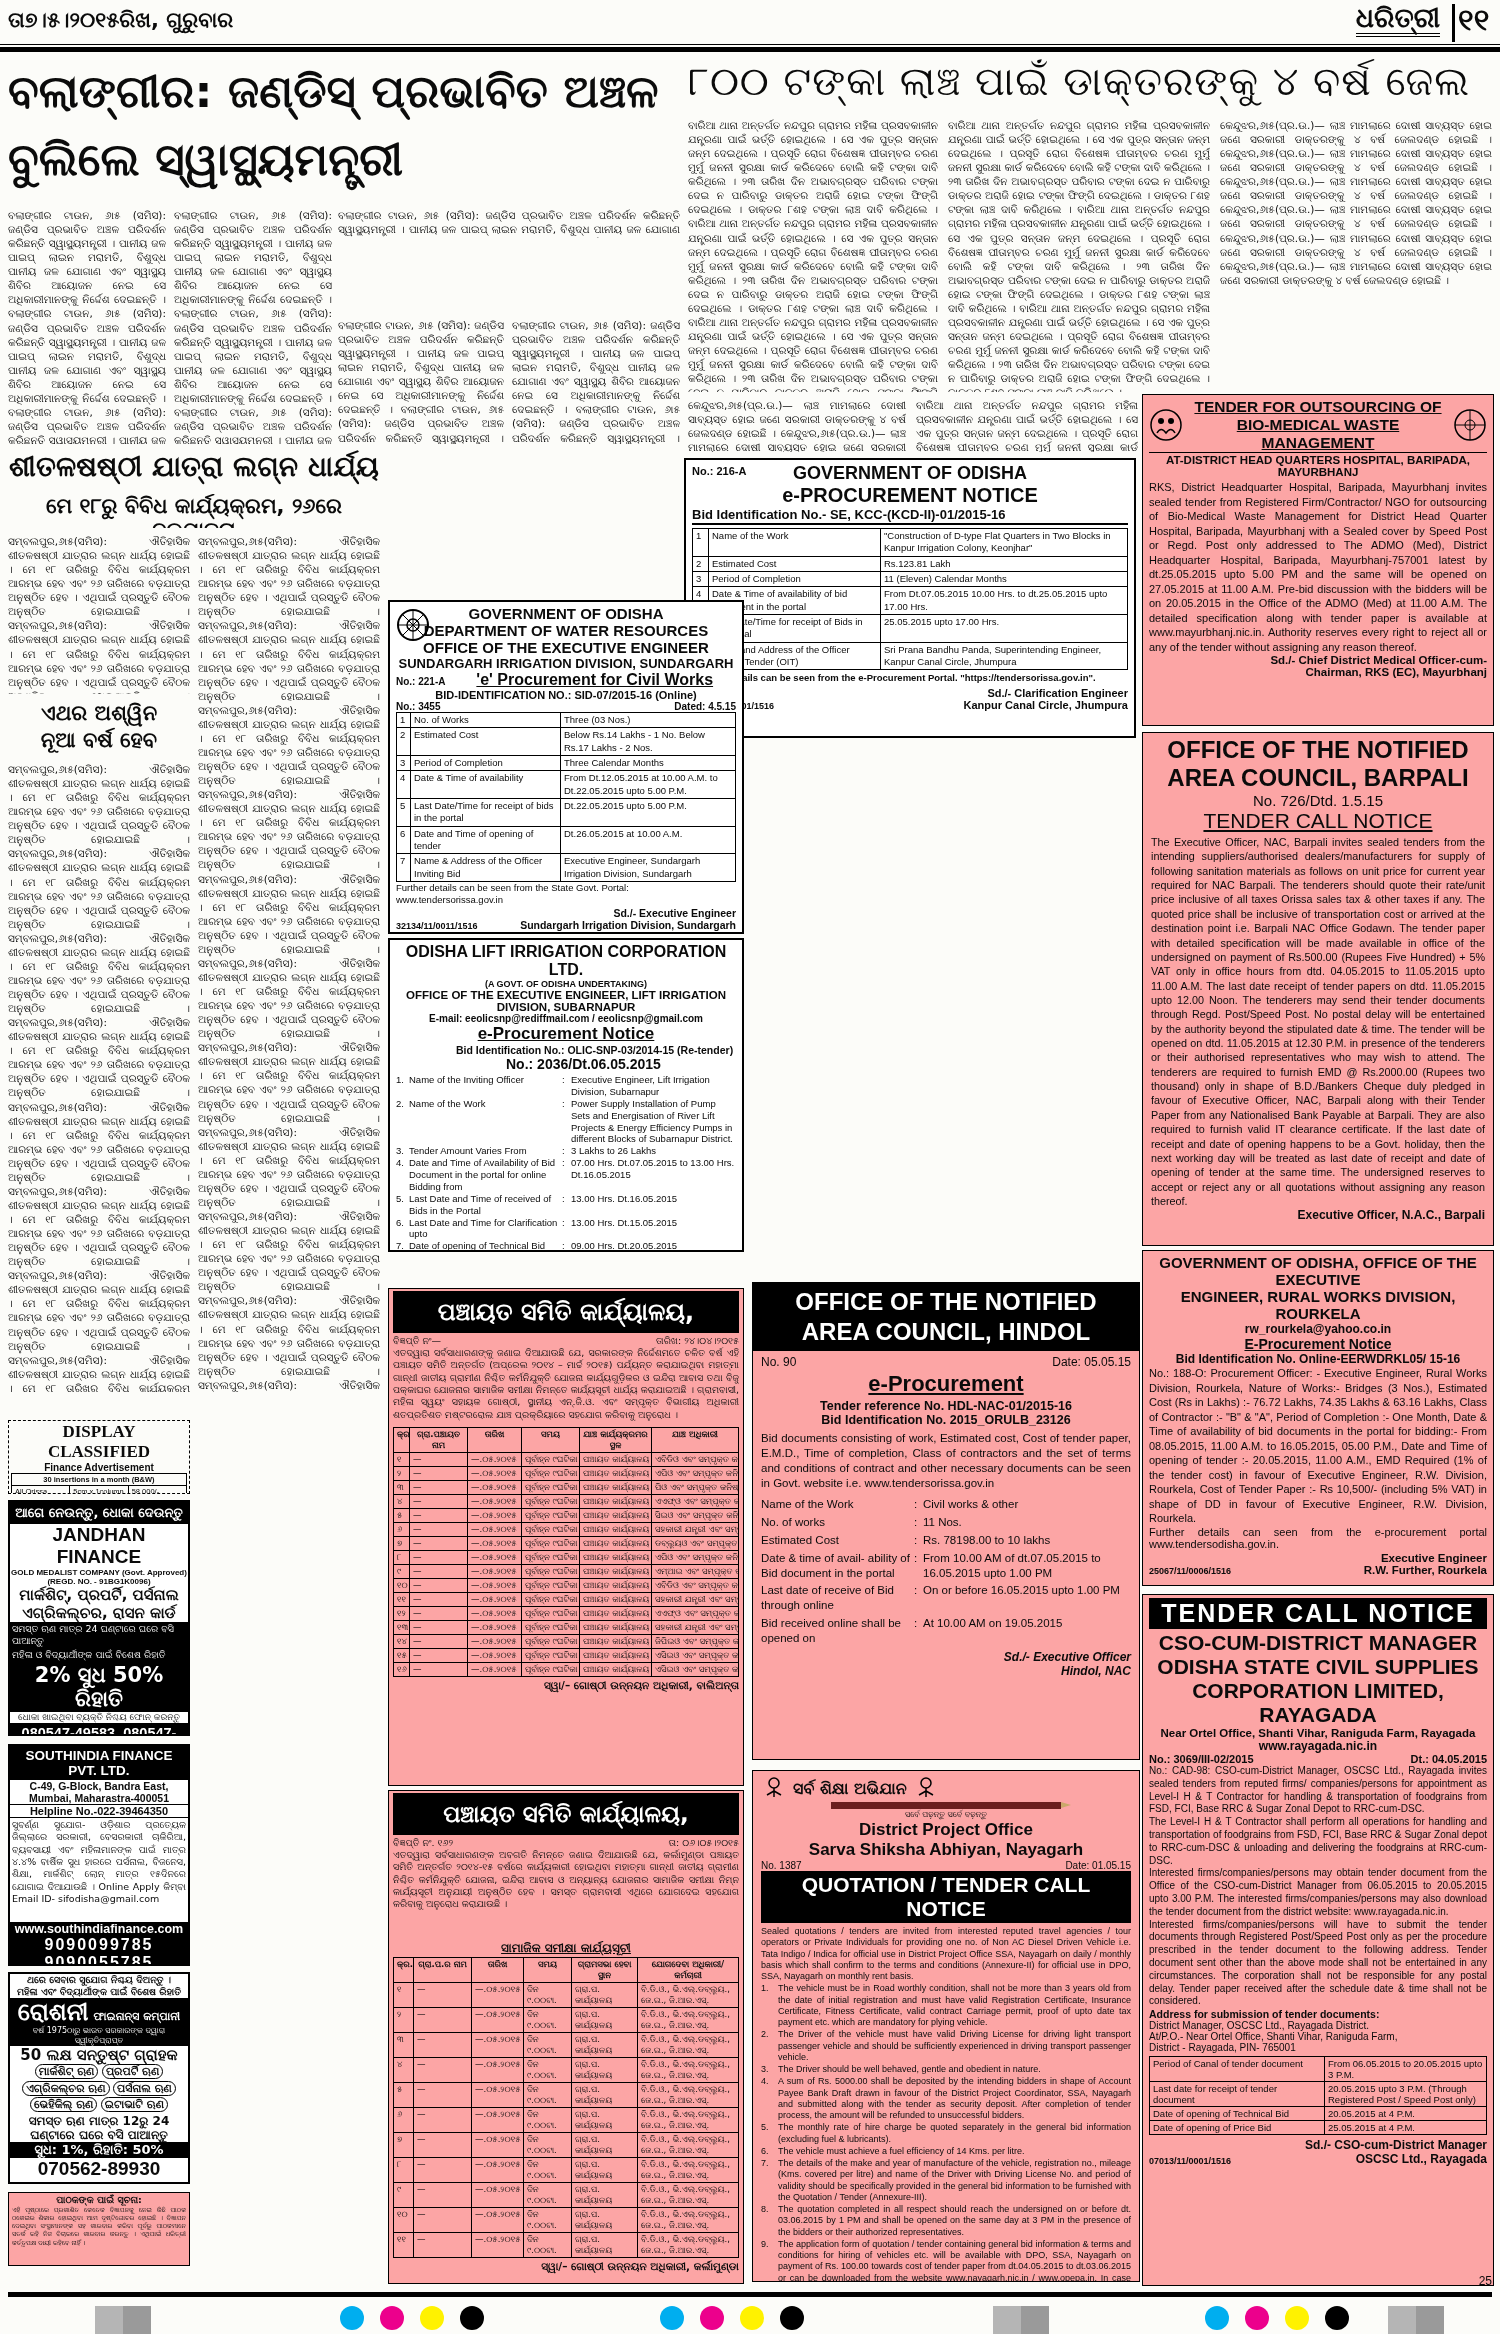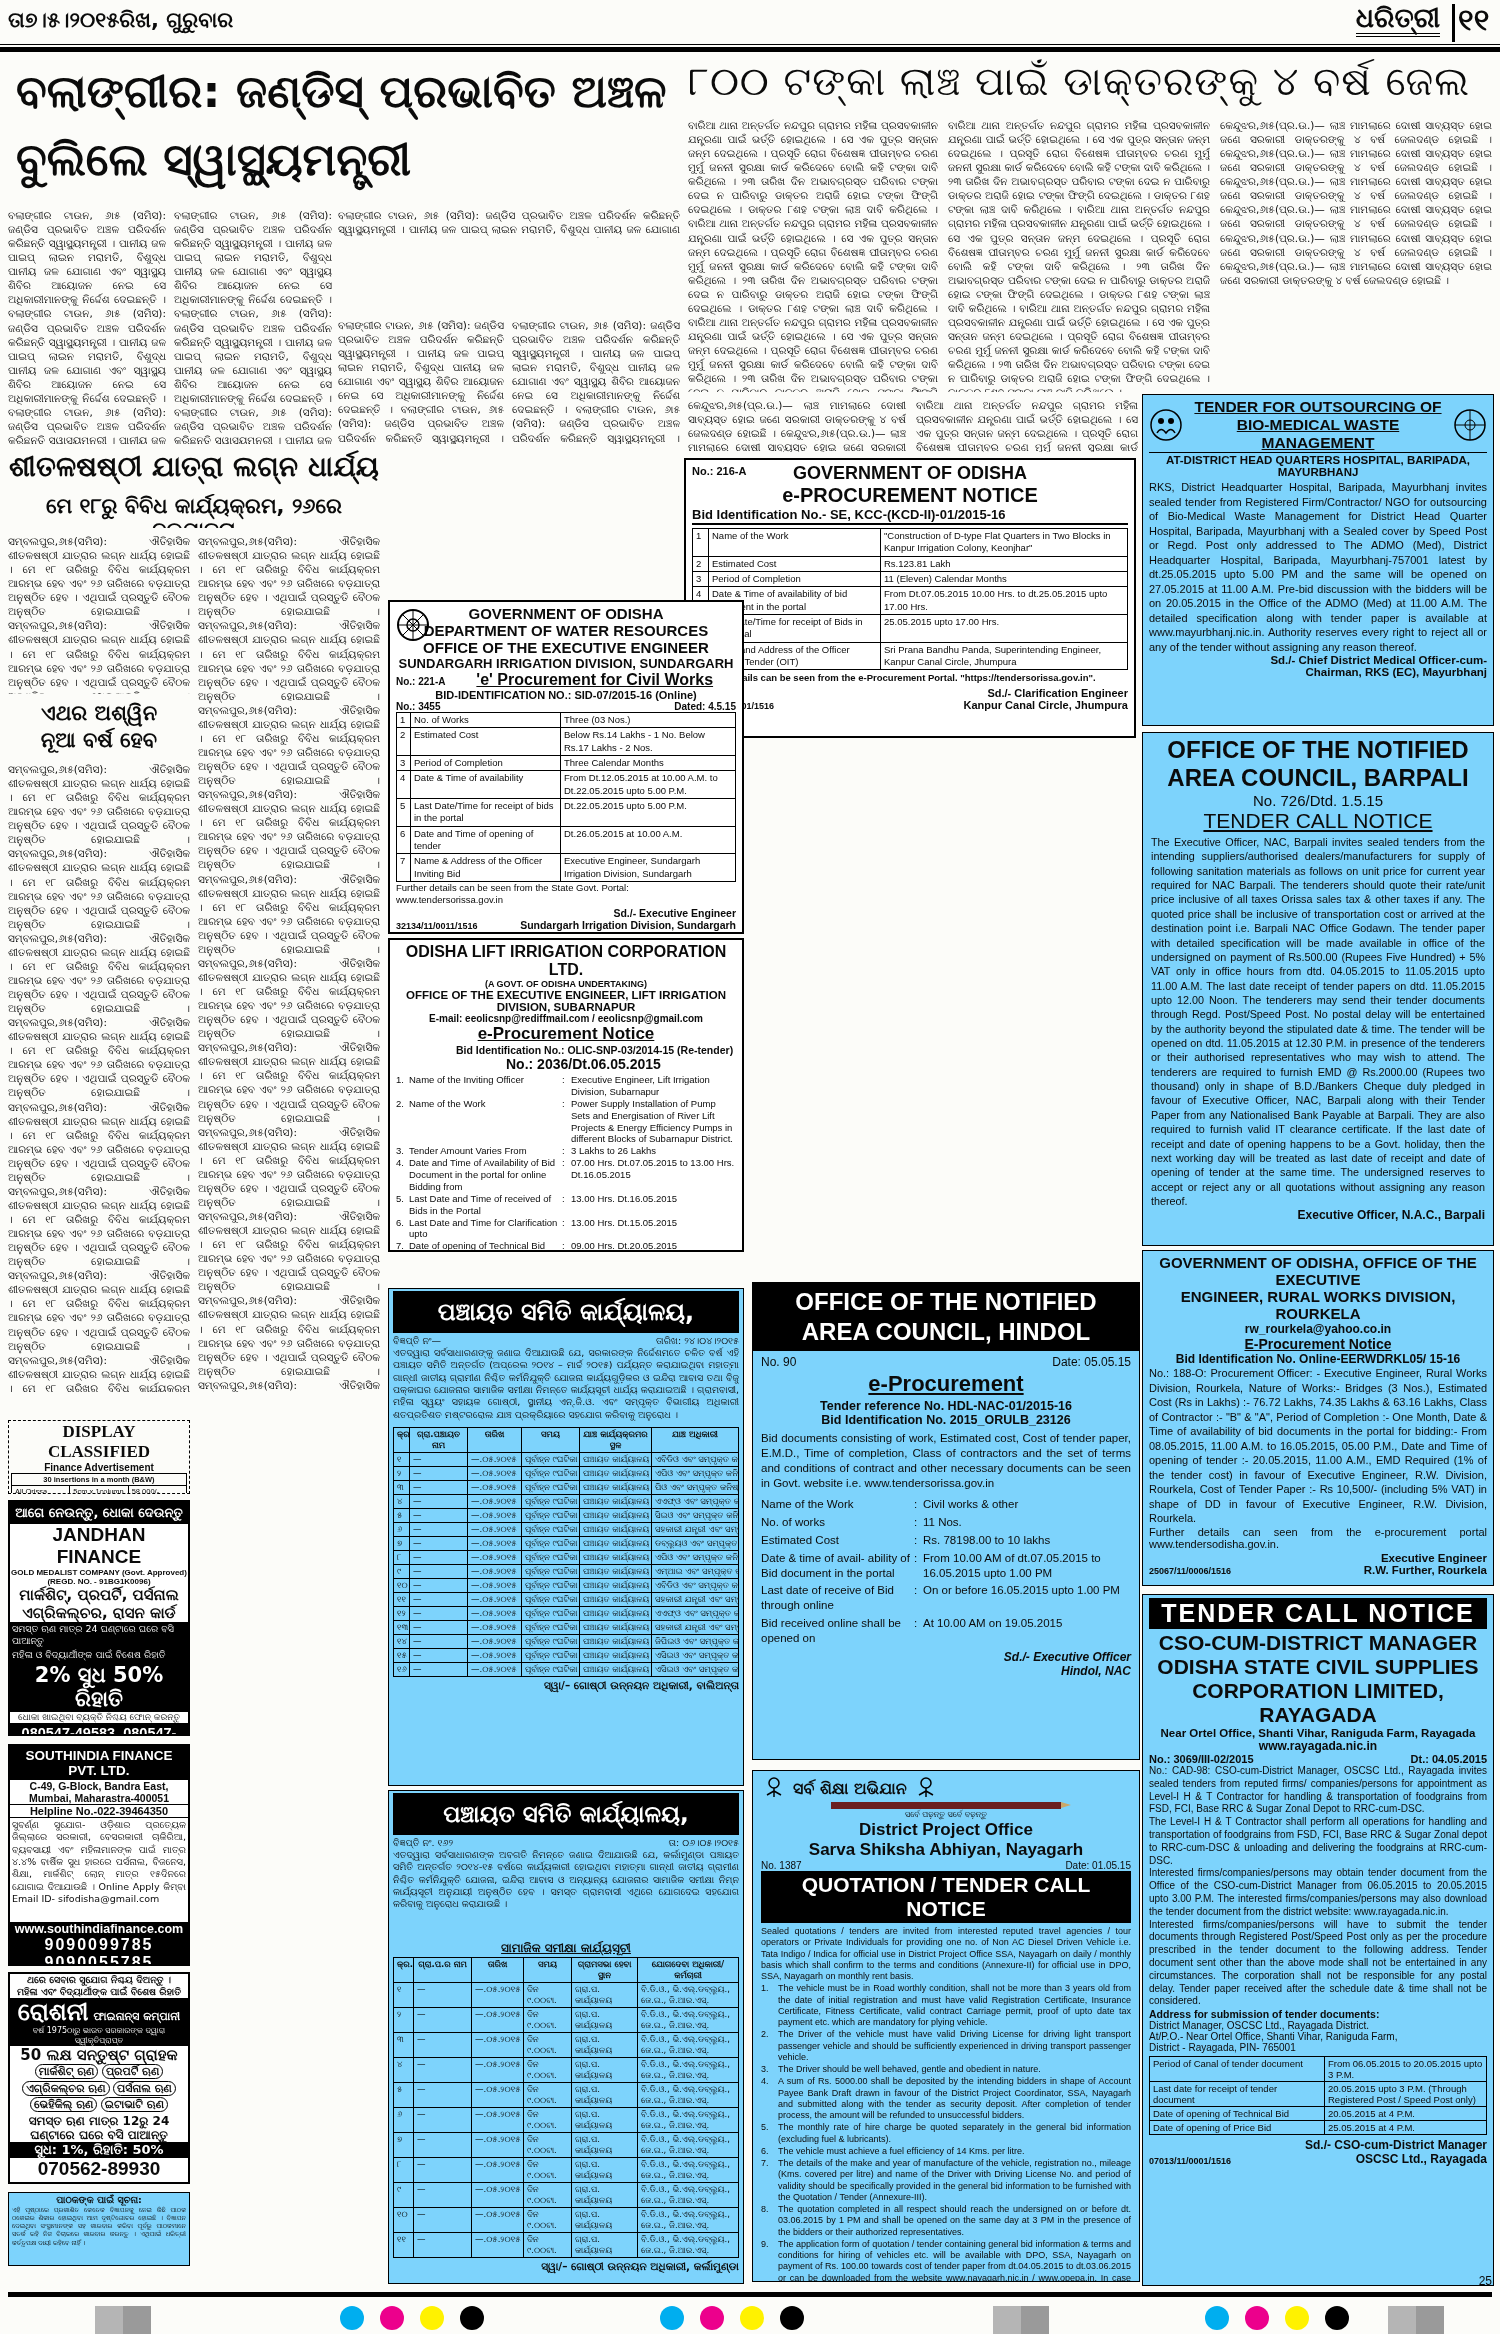--- a/index.html
+++ b/index.html
@@ -8,21 +8,21 @@
         font-family:"DejaVu Sans",sans-serif;overflow:hidden}
   .abs{position:absolute}
   .en{font-family:"Liberation Sans",sans-serif}
   .b{font-weight:bold}
   .i{font-style:italic}
   .ctr{text-align:center}
   .rt{text-align:right}
   .just{text-align:justify}
   .clip{overflow:hidden}
   .box{border:2px solid #000;background:#fff}
-  .thinbox{border:1px solid #000;background:#7dd3fc}
+  .thinbox{border:1px solid #000;background:#fca5a5}
   .inv{background:#000;color:#fff}
   .ul{text-decoration:underline}
   table{border-collapse:collapse;width:100%;table-layout:fixed}
   td,th{border:1px solid #000;padding:1px 3px;vertical-align:top;overflow:hidden}
   .body-col{font-size:10.5px;line-height:1.34;overflow:hidden}
   .small{font-size:9.5px;line-height:1.3}
   .rule{background:#000}
   .lab-row{display:flex;gap:3px}
   .lab-row .lab{flex:0 0 150px}
   .lab-row .sep{flex:0 0 6px}
@@ -36,21 +36,21 @@
 <div class="page">
 
   <div class="abs b" style="left:8px;top:8px;width:560px;font-size:21px">ତା୭।୫।୨୦୧୫ରିଖ, ଗୁରୁବାର</div>
   <div class="abs" style="left:1348px;top:2px;width:100px;height:40px;text-align:center">
     <span class="b" style="font-size:27px;border-bottom:4px double #000">ଧରିତ୍ରୀ</span>
   </div>
   <div class="abs rule" style="left:1452px;top:4px;width:3px;height:38px"></div>
   <div class="abs b" style="left:1458px;top:2px;width:38px;font-size:30px">୧୧</div>
   <div class="abs" style="left:0;top:44px;width:1500px;height:8px;border-top:1px solid #000;border-bottom:5px solid #000"></div>
 
-  <div class="abs b clip" style="left:16px;top:58px;width:674px;height:144px;font-size:45px;line-height:1.5">ବଲାଙ୍ଗୀର: ଜଣ୍ଡିସ୍ ପ୍ରଭାବିତ ଅଞ୍ଚଳ ବୁଲିଲେ ସ୍ୱାସ୍ଥ୍ୟମନ୍ତ୍ରୀ</div>
+  <div class="abs b clip" style="left:8px;top:58px;width:674px;height:144px;font-size:45px;line-height:1.5">ବଲାଙ୍ଗୀର: ଜଣ୍ଡିସ୍ ପ୍ରଭାବିତ ଅଞ୍ଚଳ ବୁଲିଲେ ସ୍ୱାସ୍ଥ୍ୟମନ୍ତ୍ରୀ</div>
   <div class="abs body-col just" style="left:8px;top:208px;width:158px;height:236px">ବଲାଙ୍ଗୀର ଟାଉନ, ୬ା୫ (ସମିସ): ଜଣ୍ଡିସ ପ୍ରଭାବିତ ଅଞ୍ଚଳ ପରିଦର୍ଶନ କରିଛନ୍ତି ସ୍ୱାସ୍ଥ୍ୟମନ୍ତ୍ରୀ । ପାନୀୟ ଜଳ ପାଇପ୍ ଲାଇନ ମରାମତି, ବିଶୁଦ୍ଧ ପାନୀୟ ଜଳ ଯୋଗାଣ ଏବଂ ସ୍ୱାସ୍ଥ୍ୟ ଶିବିର ଆୟୋଜନ ନେଇ ସେ ଅଧିକାରୀମାନଙ୍କୁ ନିର୍ଦ୍ଦେଶ ଦେଇଛନ୍ତି । ବଲାଙ୍ଗୀର ଟାଉନ, ୬ା୫ (ସମିସ): ଜଣ୍ଡିସ ପ୍ରଭାବିତ ଅଞ୍ଚଳ ପରିଦର୍ଶନ କରିଛନ୍ତି ସ୍ୱାସ୍ଥ୍ୟମନ୍ତ୍ରୀ । ପାନୀୟ ଜଳ ପାଇପ୍ ଲାଇନ ମରାମତି, ବିଶୁଦ୍ଧ ପାନୀୟ ଜଳ ଯୋଗାଣ ଏବଂ ସ୍ୱାସ୍ଥ୍ୟ ଶିବିର ଆୟୋଜନ ନେଇ ସେ ଅଧିକାରୀମାନଙ୍କୁ ନିର୍ଦ୍ଦେଶ ଦେଇଛନ୍ତି । ବଲାଙ୍ଗୀର ଟାଉନ, ୬ା୫ (ସମିସ): ଜଣ୍ଡିସ ପ୍ରଭାବିତ ଅଞ୍ଚଳ ପରିଦର୍ଶନ କରିଛନ୍ତି ସ୍ୱାସ୍ଥ୍ୟମନ୍ତ୍ରୀ । ପାନୀୟ ଜଳ ପାଇପ୍ ଲାଇନ ମରାମତି, ବିଶୁଦ୍ଧ ପାନୀୟ ଜଳ ଯୋଗାଣ ଏବଂ ସ୍ୱାସ୍ଥ୍ୟ ଶିବିର ଆୟୋଜନ ନେଇ ସେ ଅଧିକାରୀମାନଙ୍କୁ ନିର୍ଦ୍ଦେଶ ଦେଇଛନ୍ତି । ବଲାଙ୍ଗୀର ଟାଉନ, ୬ା୫ (ସମିସ): ଜଣ୍ଡିସ ପ୍ରଭାବିତ ଅଞ୍ଚଳ ପରିଦର୍ଶନ କରିଛନ୍ତି ସ୍ୱାସ୍ଥ୍ୟମନ୍ତ୍ରୀ । ପାନୀୟ ଜଳ ପାଇପ୍ ଲାଇନ ମରାମତି, ବିଶୁଦ୍ଧ ପାନୀୟ ଜଳ ଯୋଗାଣ ଏବଂ ସ୍ୱାସ୍ଥ୍ୟ ଶିବିର ଆୟୋଜନ ନେଇ ସେ ଅଧିକାରୀମାନଙ୍କୁ ନିର୍ଦ୍ଦେଶ ଦେଇଛନ୍ତି । ବଲାଙ୍ଗୀର ଟାଉନ, ୬ା୫ (ସମିସ): ଜଣ୍ଡିସ ପ୍ରଭାବିତ ଅଞ୍ଚଳ ପରିଦର୍ଶନ କରିଛନ୍ତି ସ୍ୱାସ୍ଥ୍ୟମନ୍ତ୍ରୀ । ପାନୀୟ ଜଳ ପାଇପ୍ ଲାଇନ ମରାମତି, ବିଶୁଦ୍ଧ ପାନୀୟ ଜଳ ଯୋଗାଣ ଏବଂ ସ୍ୱାସ୍ଥ୍ୟ ଶିବିର ଆୟୋଜନ ନେଇ ସେ ଅଧିକାରୀମାନଙ୍କୁ ନିର୍ଦ୍ଦେଶ ଦେଇଛନ୍ତି ।</div>
   <div class="abs body-col just" style="left:174px;top:208px;width:158px;height:236px">ବଲାଙ୍ଗୀର ଟାଉନ, ୬ା୫ (ସମିସ): ଜଣ୍ଡିସ ପ୍ରଭାବିତ ଅଞ୍ଚଳ ପରିଦର୍ଶନ କରିଛନ୍ତି ସ୍ୱାସ୍ଥ୍ୟମନ୍ତ୍ରୀ । ପାନୀୟ ଜଳ ପାଇପ୍ ଲାଇନ ମରାମତି, ବିଶୁଦ୍ଧ ପାନୀୟ ଜଳ ଯୋଗାଣ ଏବଂ ସ୍ୱାସ୍ଥ୍ୟ ଶିବିର ଆୟୋଜନ ନେଇ ସେ ଅଧିକାରୀମାନଙ୍କୁ ନିର୍ଦ୍ଦେଶ ଦେଇଛନ୍ତି । ବଲାଙ୍ଗୀର ଟାଉନ, ୬ା୫ (ସମିସ): ଜଣ୍ଡିସ ପ୍ରଭାବିତ ଅଞ୍ଚଳ ପରିଦର୍ଶନ କରିଛନ୍ତି ସ୍ୱାସ୍ଥ୍ୟମନ୍ତ୍ରୀ । ପାନୀୟ ଜଳ ପାଇପ୍ ଲାଇନ ମରାମତି, ବିଶୁଦ୍ଧ ପାନୀୟ ଜଳ ଯୋଗାଣ ଏବଂ ସ୍ୱାସ୍ଥ୍ୟ ଶିବିର ଆୟୋଜନ ନେଇ ସେ ଅଧିକାରୀମାନଙ୍କୁ ନିର୍ଦ୍ଦେଶ ଦେଇଛନ୍ତି । ବଲାଙ୍ଗୀର ଟାଉନ, ୬ା୫ (ସମିସ): ଜଣ୍ଡିସ ପ୍ରଭାବିତ ଅଞ୍ଚଳ ପରିଦର୍ଶନ କରିଛନ୍ତି ସ୍ୱାସ୍ଥ୍ୟମନ୍ତ୍ରୀ । ପାନୀୟ ଜଳ ପାଇପ୍ ଲାଇନ ମରାମତି, ବିଶୁଦ୍ଧ ପାନୀୟ ଜଳ ଯୋଗାଣ ଏବଂ ସ୍ୱାସ୍ଥ୍ୟ ଶିବିର ଆୟୋଜନ ନେଇ ସେ ଅଧିକାରୀମାନଙ୍କୁ ନିର୍ଦ୍ଦେଶ ଦେଇଛନ୍ତି । ବଲାଙ୍ଗୀର ଟାଉନ, ୬ା୫ (ସମିସ): ଜଣ୍ଡିସ ପ୍ରଭାବିତ ଅଞ୍ଚଳ ପରିଦର୍ଶନ କରିଛନ୍ତି ସ୍ୱାସ୍ଥ୍ୟମନ୍ତ୍ରୀ । ପାନୀୟ ଜଳ ପାଇପ୍ ଲାଇନ ମରାମତି, ବିଶୁଦ୍ଧ ପାନୀୟ ଜଳ ଯୋଗାଣ ଏବଂ ସ୍ୱାସ୍ଥ୍ୟ ଶିବିର ଆୟୋଜନ ନେଇ ସେ ଅଧିକାରୀମାନଙ୍କୁ ନିର୍ଦ୍ଦେଶ ଦେଇଛନ୍ତି । ବଲାଙ୍ଗୀର ଟାଉନ, ୬ା୫ (ସମିସ): ଜଣ୍ଡିସ ପ୍ରଭାବିତ ଅଞ୍ଚଳ ପରିଦର୍ଶନ କରିଛନ୍ତି ସ୍ୱାସ୍ଥ୍ୟମନ୍ତ୍ରୀ । ପାନୀୟ ଜଳ ପାଇପ୍ ଲାଇନ ମରାମତି, ବିଶୁଦ୍ଧ ପାନୀୟ ଜଳ ଯୋଗାଣ ଏବଂ ସ୍ୱାସ୍ଥ୍ୟ ଶିବିର ଆୟୋଜନ ନେଇ ସେ ଅଧିକାରୀମାନଙ୍କୁ ନିର୍ଦ୍ଦେଶ ଦେଇଛନ୍ତି ।</div>
   <div class="abs body-col just" style="left:338px;top:208px;width:342px;height:30px">ବଲାଙ୍ଗୀର ଟାଉନ, ୬ା୫ (ସମିସ): ଜଣ୍ଡିସ ପ୍ରଭାବିତ ଅଞ୍ଚଳ ପରିଦର୍ଶନ କରିଛନ୍ତି ସ୍ୱାସ୍ଥ୍ୟମନ୍ତ୍ରୀ । ପାନୀୟ ଜଳ ପାଇପ୍ ଲାଇନ ମରାମତି, ବିଶୁଦ୍ଧ ପାନୀୟ ଜଳ ଯୋଗାଣ ଏବଂ ସ୍ୱାସ୍ଥ୍ୟ ଶିବିର ଆୟୋଜନ ନେଇ ସେ ଅଧିକାରୀମାନଙ୍କୁ ନିର୍ଦ୍ଦେଶ ଦେଇଛନ୍ତି ।</div>
   <div class="abs body-col just" style="left:338px;top:318px;width:166px;height:126px">ବଲାଙ୍ଗୀର ଟାଉନ, ୬ା୫ (ସମିସ): ଜଣ୍ଡିସ ପ୍ରଭାବିତ ଅଞ୍ଚଳ ପରିଦର୍ଶନ କରିଛନ୍ତି ସ୍ୱାସ୍ଥ୍ୟମନ୍ତ୍ରୀ । ପାନୀୟ ଜଳ ପାଇପ୍ ଲାଇନ ମରାମତି, ବିଶୁଦ୍ଧ ପାନୀୟ ଜଳ ଯୋଗାଣ ଏବଂ ସ୍ୱାସ୍ଥ୍ୟ ଶିବିର ଆୟୋଜନ ନେଇ ସେ ଅଧିକାରୀମାନଙ୍କୁ ନିର୍ଦ୍ଦେଶ ଦେଇଛନ୍ତି । ବଲାଙ୍ଗୀର ଟାଉନ, ୬ା୫ (ସମିସ): ଜଣ୍ଡିସ ପ୍ରଭାବିତ ଅଞ୍ଚଳ ପରିଦର୍ଶନ କରିଛନ୍ତି ସ୍ୱାସ୍ଥ୍ୟମନ୍ତ୍ରୀ । ପାନୀୟ ଜଳ ପାଇପ୍ ଲାଇନ ମରାମତି, ବିଶୁଦ୍ଧ ପାନୀୟ ଜଳ ଯୋଗାଣ ଏବଂ ସ୍ୱାସ୍ଥ୍ୟ ଶିବିର ଆୟୋଜନ ନେଇ ସେ ଅଧିକାରୀମାନଙ୍କୁ ନିର୍ଦ୍ଦେଶ ଦେଇଛନ୍ତି । ବଲାଙ୍ଗୀର ଟାଉନ, ୬ା୫ (ସମିସ): ଜଣ୍ଡିସ ପ୍ରଭାବିତ ଅଞ୍ଚଳ ପରିଦର୍ଶନ କରିଛନ୍ତି ସ୍ୱାସ୍ଥ୍ୟମନ୍ତ୍ରୀ । ପାନୀୟ ଜଳ ପାଇପ୍ ଲାଇନ ମରାମତି, ବିଶୁଦ୍ଧ ପାନୀୟ ଜଳ ଯୋଗାଣ ଏବଂ ସ୍ୱାସ୍ଥ୍ୟ ଶିବିର ଆୟୋଜନ ନେଇ ସେ ଅଧିକାରୀମାନଙ୍କୁ ନିର୍ଦ୍ଦେଶ ଦେଇଛନ୍ତି ।</div>
   <div class="abs body-col just" style="left:512px;top:318px;width:168px;height:126px">ବଲାଙ୍ଗୀର ଟାଉନ, ୬ା୫ (ସମିସ): ଜଣ୍ଡିସ ପ୍ରଭାବିତ ଅଞ୍ଚଳ ପରିଦର୍ଶନ କରିଛନ୍ତି ସ୍ୱାସ୍ଥ୍ୟମନ୍ତ୍ରୀ । ପାନୀୟ ଜଳ ପାଇପ୍ ଲାଇନ ମରାମତି, ବିଶୁଦ୍ଧ ପାନୀୟ ଜଳ ଯୋଗାଣ ଏବଂ ସ୍ୱାସ୍ଥ୍ୟ ଶିବିର ଆୟୋଜନ ନେଇ ସେ ଅଧିକାରୀମାନଙ୍କୁ ନିର୍ଦ୍ଦେଶ ଦେଇଛନ୍ତି । ବଲାଙ୍ଗୀର ଟାଉନ, ୬ା୫ (ସମିସ): ଜଣ୍ଡିସ ପ୍ରଭାବିତ ଅଞ୍ଚଳ ପରିଦର୍ଶନ କରିଛନ୍ତି ସ୍ୱାସ୍ଥ୍ୟମନ୍ତ୍ରୀ । ପାନୀୟ ଜଳ ପାଇପ୍ ଲାଇନ ମରାମତି, ବିଶୁଦ୍ଧ ପାନୀୟ ଜଳ ଯୋଗାଣ ଏବଂ ସ୍ୱାସ୍ଥ୍ୟ ଶିବିର ଆୟୋଜନ ନେଇ ସେ ଅଧିକାରୀମାନଙ୍କୁ ନିର୍ଦ୍ଦେଶ ଦେଇଛନ୍ତି । ବଲାଙ୍ଗୀର ଟାଉନ, ୬ା୫ (ସମିସ): ଜଣ୍ଡିସ ପ୍ରଭାବିତ ଅଞ୍ଚଳ ପରିଦର୍ଶନ କରିଛନ୍ତି ସ୍ୱାସ୍ଥ୍ୟମନ୍ତ୍ରୀ । ପାନୀୟ ଜଳ ପାଇପ୍ ଲାଇନ ମରାମତି, ବିଶୁଦ୍ଧ ପାନୀୟ ଜଳ ଯୋଗାଣ ଏବଂ ସ୍ୱାସ୍ଥ୍ୟ ଶିବିର ଆୟୋଜନ ନେଇ ସେ ଅଧିକାରୀମାନଙ୍କୁ ନିର୍ଦ୍ଦେଶ ଦେଇଛନ୍ତି ।</div>
 
   <div class="abs clip" style="left:688px;top:58px;width:804px;height:54px;font-size:40px;letter-spacing:1px">୮୦୦ ଟଙ୍କା ଲାଞ୍ଚ ପାଇଁ ଡାକ୍ତରଙ୍କୁ ୪ ବର୍ଷ ଜେଲ</div>
   <div class="abs body-col just" style="left:688px;top:118px;width:250px;height:274px">ବାରିଆ ଥାନା ଅନ୍ତର୍ଗତ ନନ୍ଦପୁର ଗ୍ରାମର ମହିଳା ପ୍ରସବକାଳୀନ ଯନ୍ତ୍ରଣା ପାଇଁ ଭର୍ତ୍ତି ହୋଇଥିଲେ । ସେ ଏକ ପୁତ୍ର ସନ୍ତାନ ଜନ୍ମ ଦେଇଥିଲେ । ପ୍ରସୂତି ରୋଗ ବିଶେଷଜ୍ଞ ପୀତାମ୍ବର ଚରଣ ମୁର୍ମୁ ଜନନୀ ସୁରକ୍ଷା କାର୍ଡ କରିଦେବେ ବୋଲି କହି ଟଙ୍କା ଦାବି କରିଥିଲେ । ୨୩ ତାରିଖ ଦିନ ଅଭାବଗ୍ରସ୍ତ ପରିବାର ଟଙ୍କା ଦେଇ ନ ପାରିବାରୁ ଡାକ୍ତର ଅରାଜି ହୋଇ ଟଙ୍କା ଫିଙ୍ଗି ଦେଇଥିଲେ । ଡାକ୍ତର ୮ଶହ ଟଙ୍କା ଲାଞ୍ଚ ଦାବି କରିଥିଲେ । ବାରିଆ ଥାନା ଅନ୍ତର୍ଗତ ନନ୍ଦପୁର ଗ୍ରାମର ମହିଳା ପ୍ରସବକାଳୀନ ଯନ୍ତ୍ରଣା ପାଇଁ ଭର୍ତ୍ତି ହୋଇଥିଲେ । ସେ ଏକ ପୁତ୍ର ସନ୍ତାନ ଜନ୍ମ ଦେଇଥିଲେ । ପ୍ରସୂତି ରୋଗ ବିଶେଷଜ୍ଞ ପୀତାମ୍ବର ଚରଣ ମୁର୍ମୁ ଜନନୀ ସୁରକ୍ଷା କାର୍ଡ କରିଦେବେ ବୋଲି କହି ଟଙ୍କା ଦାବି କରିଥିଲେ । ୨୩ ତାରିଖ ଦିନ ଅଭାବଗ୍ରସ୍ତ ପରିବାର ଟଙ୍କା ଦେଇ ନ ପାରିବାରୁ ଡାକ୍ତର ଅରାଜି ହୋଇ ଟଙ୍କା ଫିଙ୍ଗି ଦେଇଥିଲେ । ଡାକ୍ତର ୮ଶହ ଟଙ୍କା ଲାଞ୍ଚ ଦାବି କରିଥିଲେ । ବାରିଆ ଥାନା ଅନ୍ତର୍ଗତ ନନ୍ଦପୁର ଗ୍ରାମର ମହିଳା ପ୍ରସବକାଳୀନ ଯନ୍ତ୍ରଣା ପାଇଁ ଭର୍ତ୍ତି ହୋଇଥିଲେ । ସେ ଏକ ପୁତ୍ର ସନ୍ତାନ ଜନ୍ମ ଦେଇଥିଲେ । ପ୍ରସୂତି ରୋଗ ବିଶେଷଜ୍ଞ ପୀତାମ୍ବର ଚରଣ ମୁର୍ମୁ ଜନନୀ ସୁରକ୍ଷା କାର୍ଡ କରିଦେବେ ବୋଲି କହି ଟଙ୍କା ଦାବି କରିଥିଲେ । ୨୩ ତାରିଖ ଦିନ ଅଭାବଗ୍ରସ୍ତ ପରିବାର ଟଙ୍କା ଦେଇ ନ ପାରିବାରୁ ଡାକ୍ତର ଅରାଜି ହୋଇ ଟଙ୍କା ଫିଙ୍ଗି ଦେଇଥିଲେ । ଡାକ୍ତର ୮ଶହ ଟଙ୍କା ଲାଞ୍ଚ ଦାବି କରିଥିଲେ ।</div>
   <div class="abs body-col just" style="left:948px;top:118px;width:262px;height:274px">ବାରିଆ ଥାନା ଅନ୍ତର୍ଗତ ନନ୍ଦପୁର ଗ୍ରାମର ମହିଳା ପ୍ରସବକାଳୀନ ଯନ୍ତ୍ରଣା ପାଇଁ ଭର୍ତ୍ତି ହୋଇଥିଲେ । ସେ ଏକ ପୁତ୍ର ସନ୍ତାନ ଜନ୍ମ ଦେଇଥିଲେ । ପ୍ରସୂତି ରୋଗ ବିଶେଷଜ୍ଞ ପୀତାମ୍ବର ଚରଣ ମୁର୍ମୁ ଜନନୀ ସୁରକ୍ଷା କାର୍ଡ କରିଦେବେ ବୋଲି କହି ଟଙ୍କା ଦାବି କରିଥିଲେ । ୨୩ ତାରିଖ ଦିନ ଅଭାବଗ୍ରସ୍ତ ପରିବାର ଟଙ୍କା ଦେଇ ନ ପାରିବାରୁ ଡାକ୍ତର ଅରାଜି ହୋଇ ଟଙ୍କା ଫିଙ୍ଗି ଦେଇଥିଲେ । ଡାକ୍ତର ୮ଶହ ଟଙ୍କା ଲାଞ୍ଚ ଦାବି କରିଥିଲେ । ବାରିଆ ଥାନା ଅନ୍ତର୍ଗତ ନନ୍ଦପୁର ଗ୍ରାମର ମହିଳା ପ୍ରସବକାଳୀନ ଯନ୍ତ୍ରଣା ପାଇଁ ଭର୍ତ୍ତି ହୋଇଥିଲେ । ସେ ଏକ ପୁତ୍ର ସନ୍ତାନ ଜନ୍ମ ଦେଇଥିଲେ । ପ୍ରସୂତି ରୋଗ ବିଶେଷଜ୍ଞ ପୀତାମ୍ବର ଚରଣ ମୁର୍ମୁ ଜନନୀ ସୁରକ୍ଷା କାର୍ଡ କରିଦେବେ ବୋଲି କହି ଟଙ୍କା ଦାବି କରିଥିଲେ । ୨୩ ତାରିଖ ଦିନ ଅଭାବଗ୍ରସ୍ତ ପରିବାର ଟଙ୍କା ଦେଇ ନ ପାରିବାରୁ ଡାକ୍ତର ଅରାଜି ହୋଇ ଟଙ୍କା ଫିଙ୍ଗି ଦେଇଥିଲେ । ଡାକ୍ତର ୮ଶହ ଟଙ୍କା ଲାଞ୍ଚ ଦାବି କରିଥିଲେ । ବାରିଆ ଥାନା ଅନ୍ତର୍ଗତ ନନ୍ଦପୁର ଗ୍ରାମର ମହିଳା ପ୍ରସବକାଳୀନ ଯନ୍ତ୍ରଣା ପାଇଁ ଭର୍ତ୍ତି ହୋଇଥିଲେ । ସେ ଏକ ପୁତ୍ର ସନ୍ତାନ ଜନ୍ମ ଦେଇଥିଲେ । ପ୍ରସୂତି ରୋଗ ବିଶେଷଜ୍ଞ ପୀତାମ୍ବର ଚରଣ ମୁର୍ମୁ ଜନନୀ ସୁରକ୍ଷା କାର୍ଡ କରିଦେବେ ବୋଲି କହି ଟଙ୍କା ଦାବି କରିଥିଲେ । ୨୩ ତାରିଖ ଦିନ ଅଭାବଗ୍ରସ୍ତ ପରିବାର ଟଙ୍କା ଦେଇ ନ ପାରିବାରୁ ଡାକ୍ତର ଅରାଜି ହୋଇ ଟଙ୍କା ଫିଙ୍ଗି ଦେଇଥିଲେ । ଡାକ୍ତର ୮ଶହ ଟଙ୍କା ଲାଞ୍ଚ ଦାବି କରିଥିଲେ ।</div>
   <div class="abs body-col just" style="left:1220px;top:118px;width:272px;height:270px">କେନ୍ଦୁଝର,୬ା୫(ପ୍ର.ଉ.)— ଲାଞ୍ଚ ମାମଲାରେ ଦୋଷୀ ସାବ୍ୟସ୍ତ ହୋଇ ଜଣେ ସରକାରୀ ଡାକ୍ତରଙ୍କୁ ୪ ବର୍ଷ ଜେଲଦଣ୍ଡ ହୋଇଛି । କେନ୍ଦୁଝର,୬ା୫(ପ୍ର.ଉ.)— ଲାଞ୍ଚ ମାମଲାରେ ଦୋଷୀ ସାବ୍ୟସ୍ତ ହୋଇ ଜଣେ ସରକାରୀ ଡାକ୍ତରଙ୍କୁ ୪ ବର୍ଷ ଜେଲଦଣ୍ଡ ହୋଇଛି । କେନ୍ଦୁଝର,୬ା୫(ପ୍ର.ଉ.)— ଲାଞ୍ଚ ମାମଲାରେ ଦୋଷୀ ସାବ୍ୟସ୍ତ ହୋଇ ଜଣେ ସରକାରୀ ଡାକ୍ତରଙ୍କୁ ୪ ବର୍ଷ ଜେଲଦଣ୍ଡ ହୋଇଛି । କେନ୍ଦୁଝର,୬ା୫(ପ୍ର.ଉ.)— ଲାଞ୍ଚ ମାମଲାରେ ଦୋଷୀ ସାବ୍ୟସ୍ତ ହୋଇ ଜଣେ ସରକାରୀ ଡାକ୍ତରଙ୍କୁ ୪ ବର୍ଷ ଜେଲଦଣ୍ଡ ହୋଇଛି । କେନ୍ଦୁଝର,୬ା୫(ପ୍ର.ଉ.)— ଲାଞ୍ଚ ମାମଲାରେ ଦୋଷୀ ସାବ୍ୟସ୍ତ ହୋଇ ଜଣେ ସରକାରୀ ଡାକ୍ତରଙ୍କୁ ୪ ବର୍ଷ ଜେଲଦଣ୍ଡ ହୋଇଛି । କେନ୍ଦୁଝର,୬ା୫(ପ୍ର.ଉ.)— ଲାଞ୍ଚ ମାମଲାରେ ଦୋଷୀ ସାବ୍ୟସ୍ତ ହୋଇ ଜଣେ ସରକାରୀ ଡାକ୍ତରଙ୍କୁ ୪ ବର୍ଷ ଜେଲଦଣ୍ଡ ହୋଇଛି ।</div>

